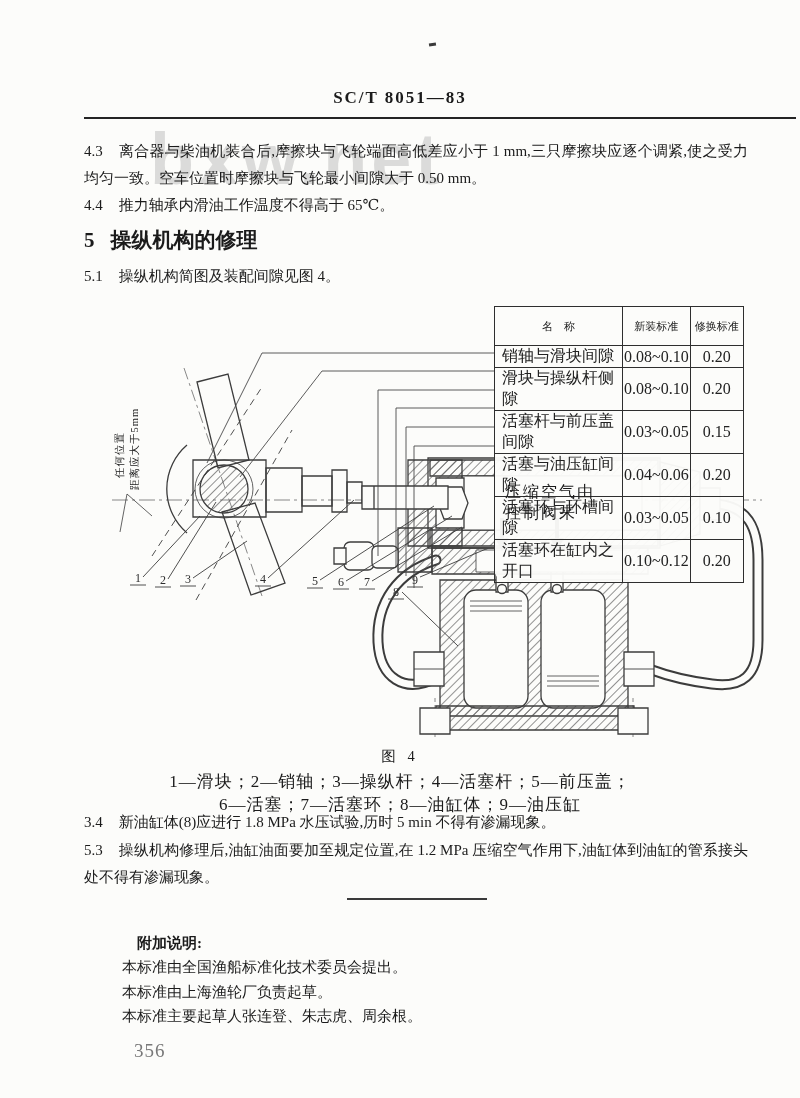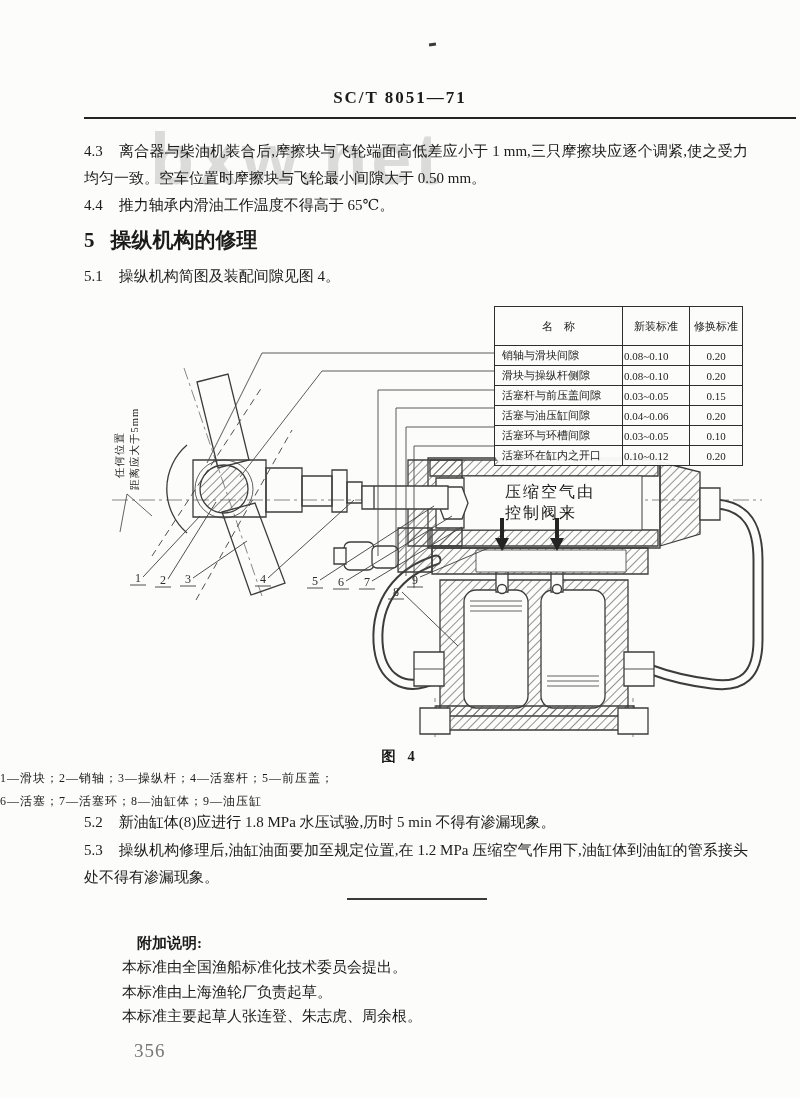--- a/index.html
+++ b/index.html
@@ -17,54 +17,54 @@
   .z2 { z-index:2; }
   .std-header {
     left:0; top:88px; width:800px; text-align:center;
     font-size:17px; font-weight:bold; letter-spacing:2px;
   }
   .header-rule { left:84px; top:117px; width:712px; height:2.4px; background:#242424; }
   .speck { left:429px; top:43px; width:7px; height:3px; background:#3a3a3a; transform:rotate(-8deg); }
   .para { left:84px; width:664px; font-size:15px; line-height:27px; text-align:justify; }
   .para .num { display:inline-block; padding-right:16px; }
   .bold { font-weight:bold; }
-  .fig-caption { left:0; top:747px; width:800px; text-align:center; font-size:14.5px; font-weight:700; letter-spacing:4px; }
-  .legend { left:0; width:800px; font-size:12px; letter-spacing:1px; }
+  .fig-caption { left:0; top:747px; width:800px; text-align:center; font-size:14.5px; font-weight:400; letter-spacing:4px; }
+  .legend { left:0; width:800px; text-align:center; font-size:17px; letter-spacing:1px; }
   .divider { left:347px; top:898px; width:140px; height:1.6px; background:#3a3a3a; }
   .notes-title { left:137px; top:934px; font-size:15px; font-weight:bold; }
   .note-line { left:122px; font-size:15px; }
   .page-num { left:134px; top:1040px; font-size:19px; color:#787878; letter-spacing:1px; }
 
   
   .clr-table-wrap { left:494px; top:306px; z-index:3; }
   table.clr { border-collapse:collapse; background:rgba(252,252,250,0.96);border-radius:15px; }
   table.clr th, table.clr td { border:1.3px solid #2e2e2e; font-weight:normal; color:#222; }
   table.clr th { height:36px; font-size:11px; }
-  table.clr td { height:17px; font-size:11px;margin-left:25px; }
+  table.clr td { height:17px; font-size:16px;margin-left:25px; }
   td.c-name { width:116px; text-align:left; padding:0 4px 0 7px; }
   td.c-val  { width:64px; }
   td.c-rep  { width:50px; text-align:center; }
 
   
   .air-label { left:505px; width:110px; font-size:16px; letter-spacing:2px; z-index:3; }
   .side-note { font-size:10.5px; white-space:nowrap; transform:rotate(-90deg); transform-origin:0 0; letter-spacing:1px; z-index:3; }
 
   svg.fig { position:absolute; left:0; top:0; width:800px; height:1098px; z-index:2; }
   svg.fig * { vector-effect:non-scaling-stroke; }
   .callout-txt { font-family:"Liberation Serif",serif; font-size:12px; fill:#2c2c2c; }
 </style>
 </head>
 <body>
 
 <div class="page">
 
   <div class="abs watermark">bxw.net</div>
   <div class="abs speck z2"></div>
 
-  <div class="abs std-header z2">SC/T 8051—71</div>
+  <div class="abs std-header z2">SC/T 8051—83</div>
   <div class="abs header-rule z2"></div>
 
   <div class="abs para z2" style="top:138px">
     <span class="num">4.3</span><span>离合器与柴油机装合后,摩擦块与飞轮端面高低差应小于 1 mm,三只摩擦块应逐个调紧,使之受力均匀一致。空车位置时摩擦块与飞轮最小间隙大于 0.50 mm。</span>
   </div>
   <div class="abs para z2" style="top:192px">
     <span class="num">4.4</span><span>推力轴承内滑油工作温度不得高于 65℃。</span>
   </div>
   <div class="abs para bold z2" style="top:227px;font-size:21px">
     <span class="num">5</span><span>操纵机构的修理</span>
@@ -262,21 +262,21 @@
   <div class="abs air-label" style="top:482px">压缩空气由</div>
   <div class="abs air-label" style="top:503px">控制阀来</div>
   <div class="abs side-note" style="left:113px;top:478px">任何位置</div>
   <div class="abs side-note" style="left:128px;top:490px">距离应大于5mm</div>
 
   <div class="abs fig-caption z2">图 4</div>
   <div class="abs legend z2" style="top:770px">1—滑块；2—销轴；3—操纵杆；4—活塞杆；5—前压盖；</div>
   <div class="abs legend z2" style="top:793px">6—活塞；7—活塞环；8—油缸体；9—油压缸</div>
 
   <div class="abs para z2" style="top:809px">
-    <span class="num">5.2</span><span>新油缸体(8)应进行 1.8 MPa 水压试验,历时 5 min 不得有渗漏现象。</span>
+    <span class="num">3.4</span><span>新油缸体(8)应进行 1.8 MPa 水压试验,历时 5 min 不得有渗漏现象。</span>
   </div>
   <div class="abs para z2" style="top:837px">
     <span class="num">5.3</span><span>操纵机构修理后,油缸油面要加至规定位置,在 1.2 MPa 压缩空气作用下,油缸体到油缸的管系接头处不得有渗漏现象。</span>
   </div>
 
   <div class="abs divider z2"></div>
 
   <div class="abs notes-title z2">附加说明:</div>
   <div class="abs note-line z2" style="top:958px">本标准由全国渔船标准化技术委员会提出。</div>
   <div class="abs note-line z2" style="top:983px">本标准由上海渔轮厂负责起草。</div>

